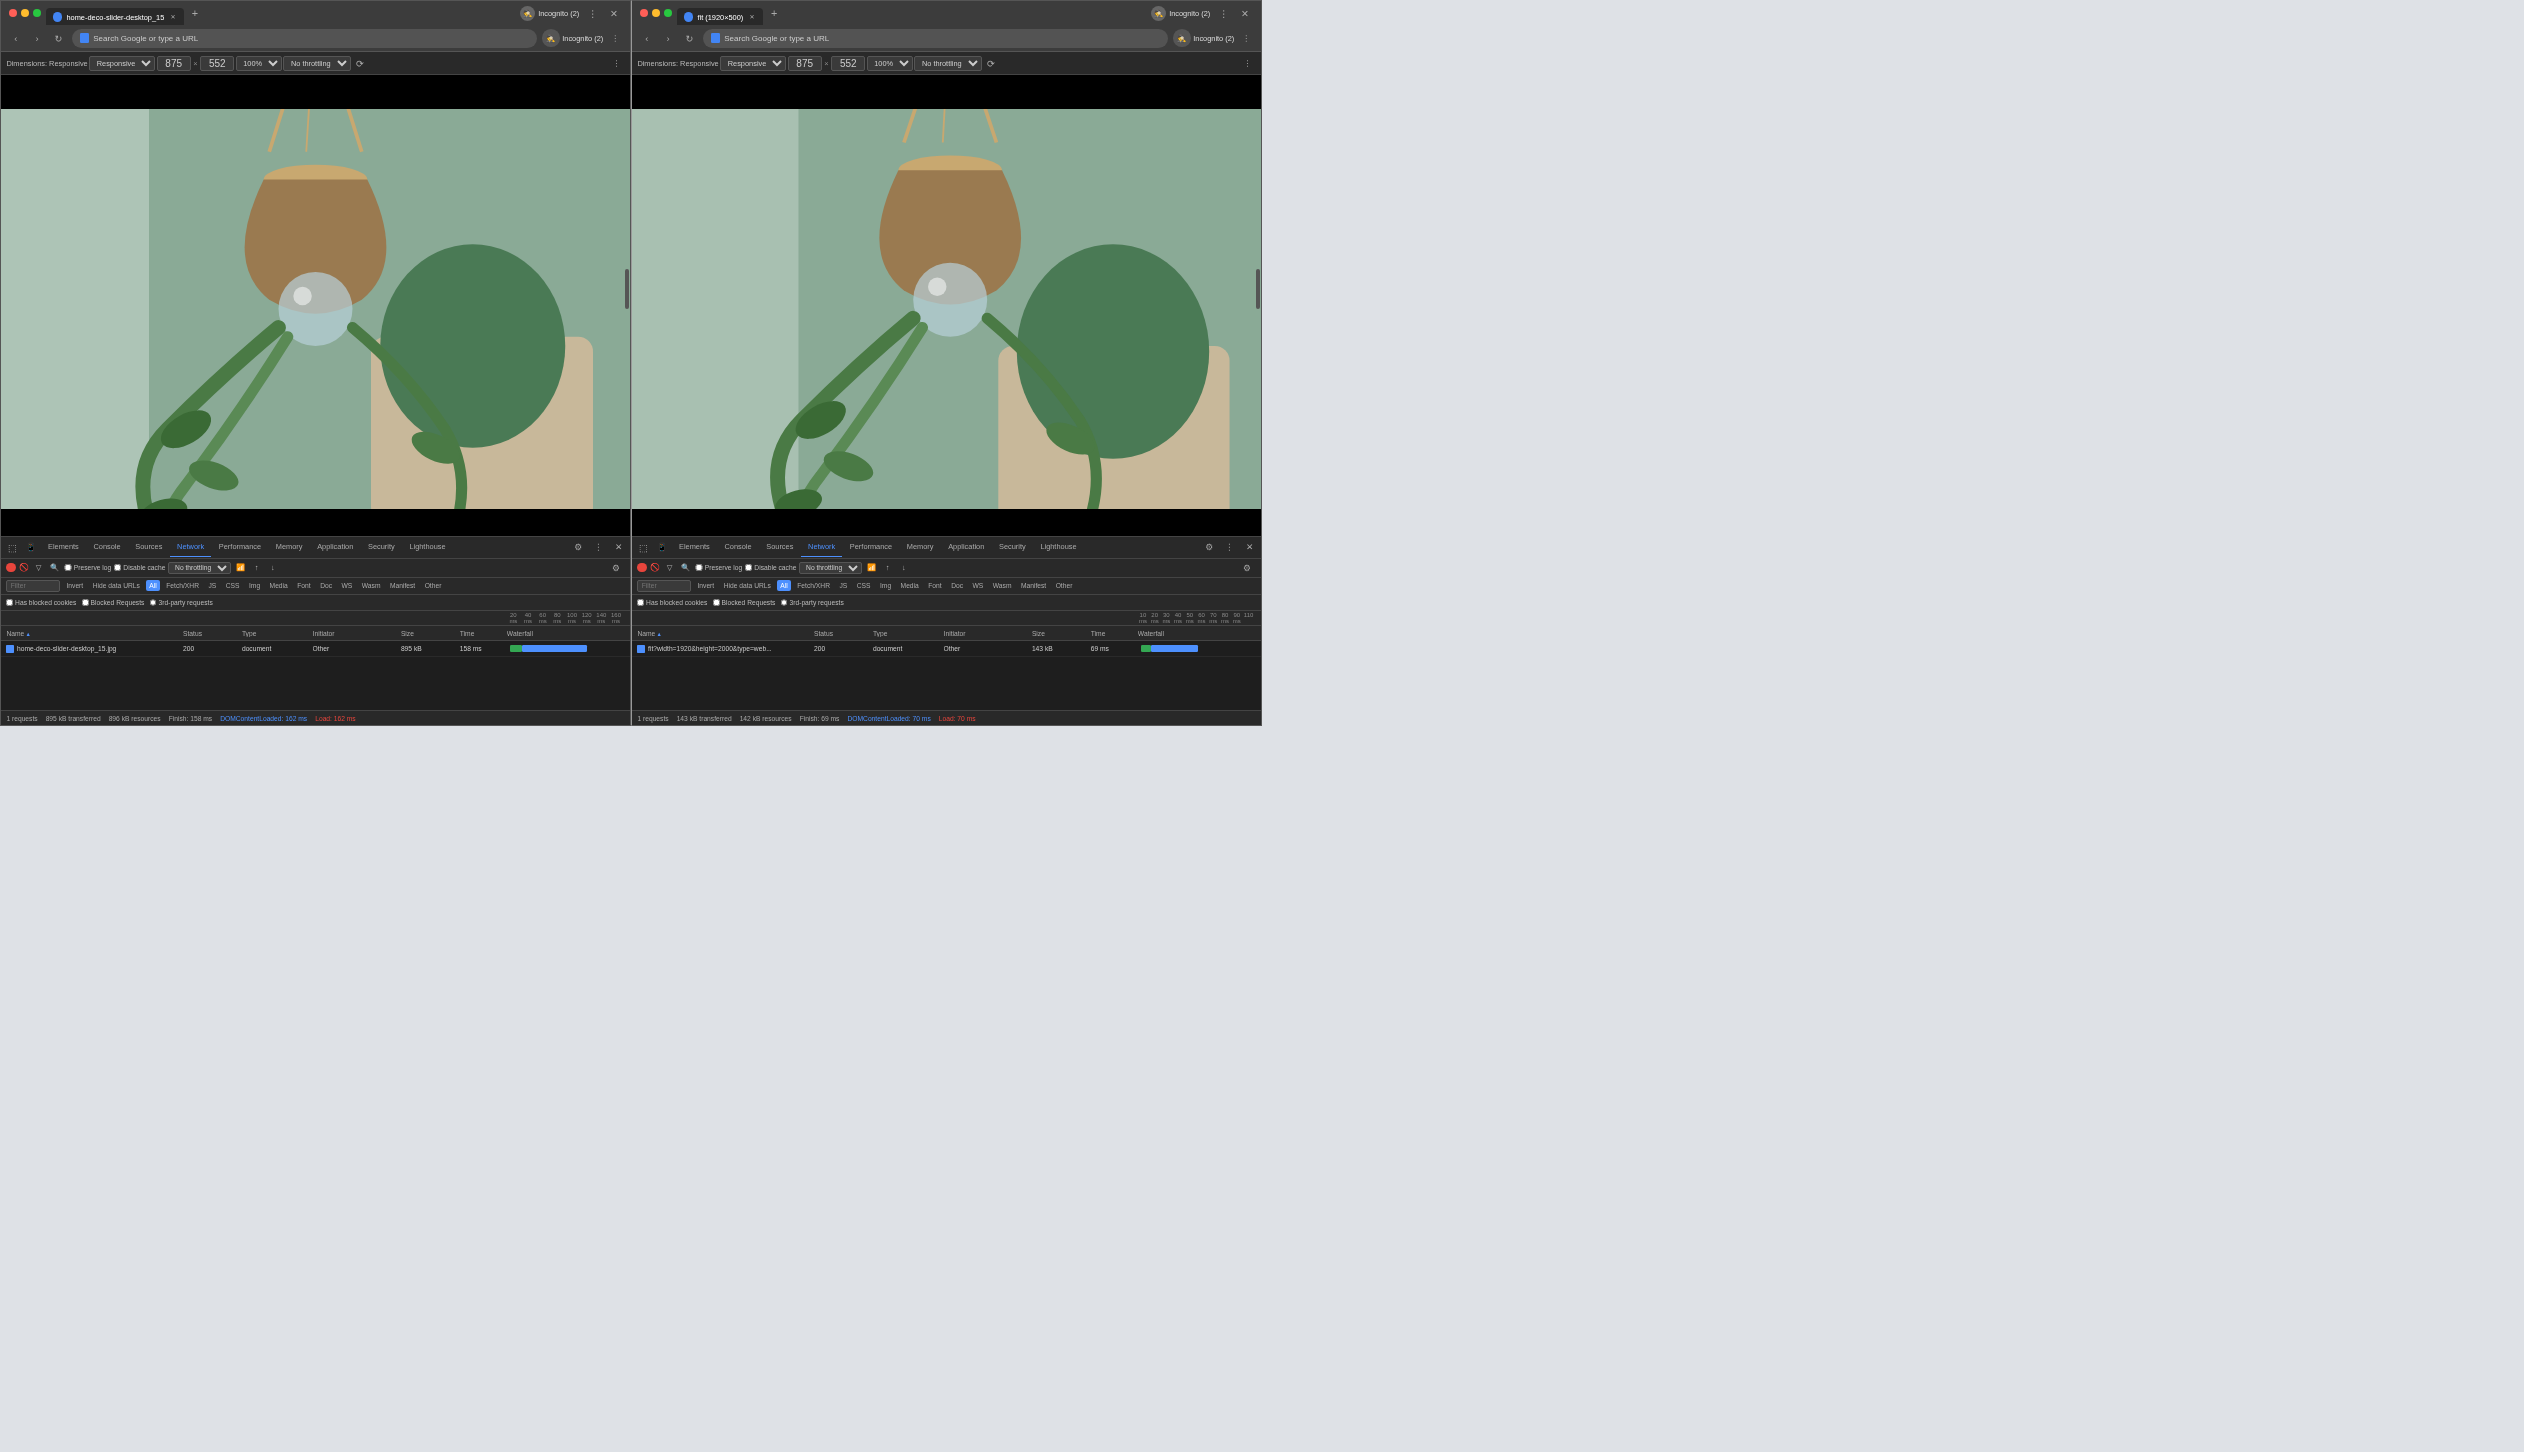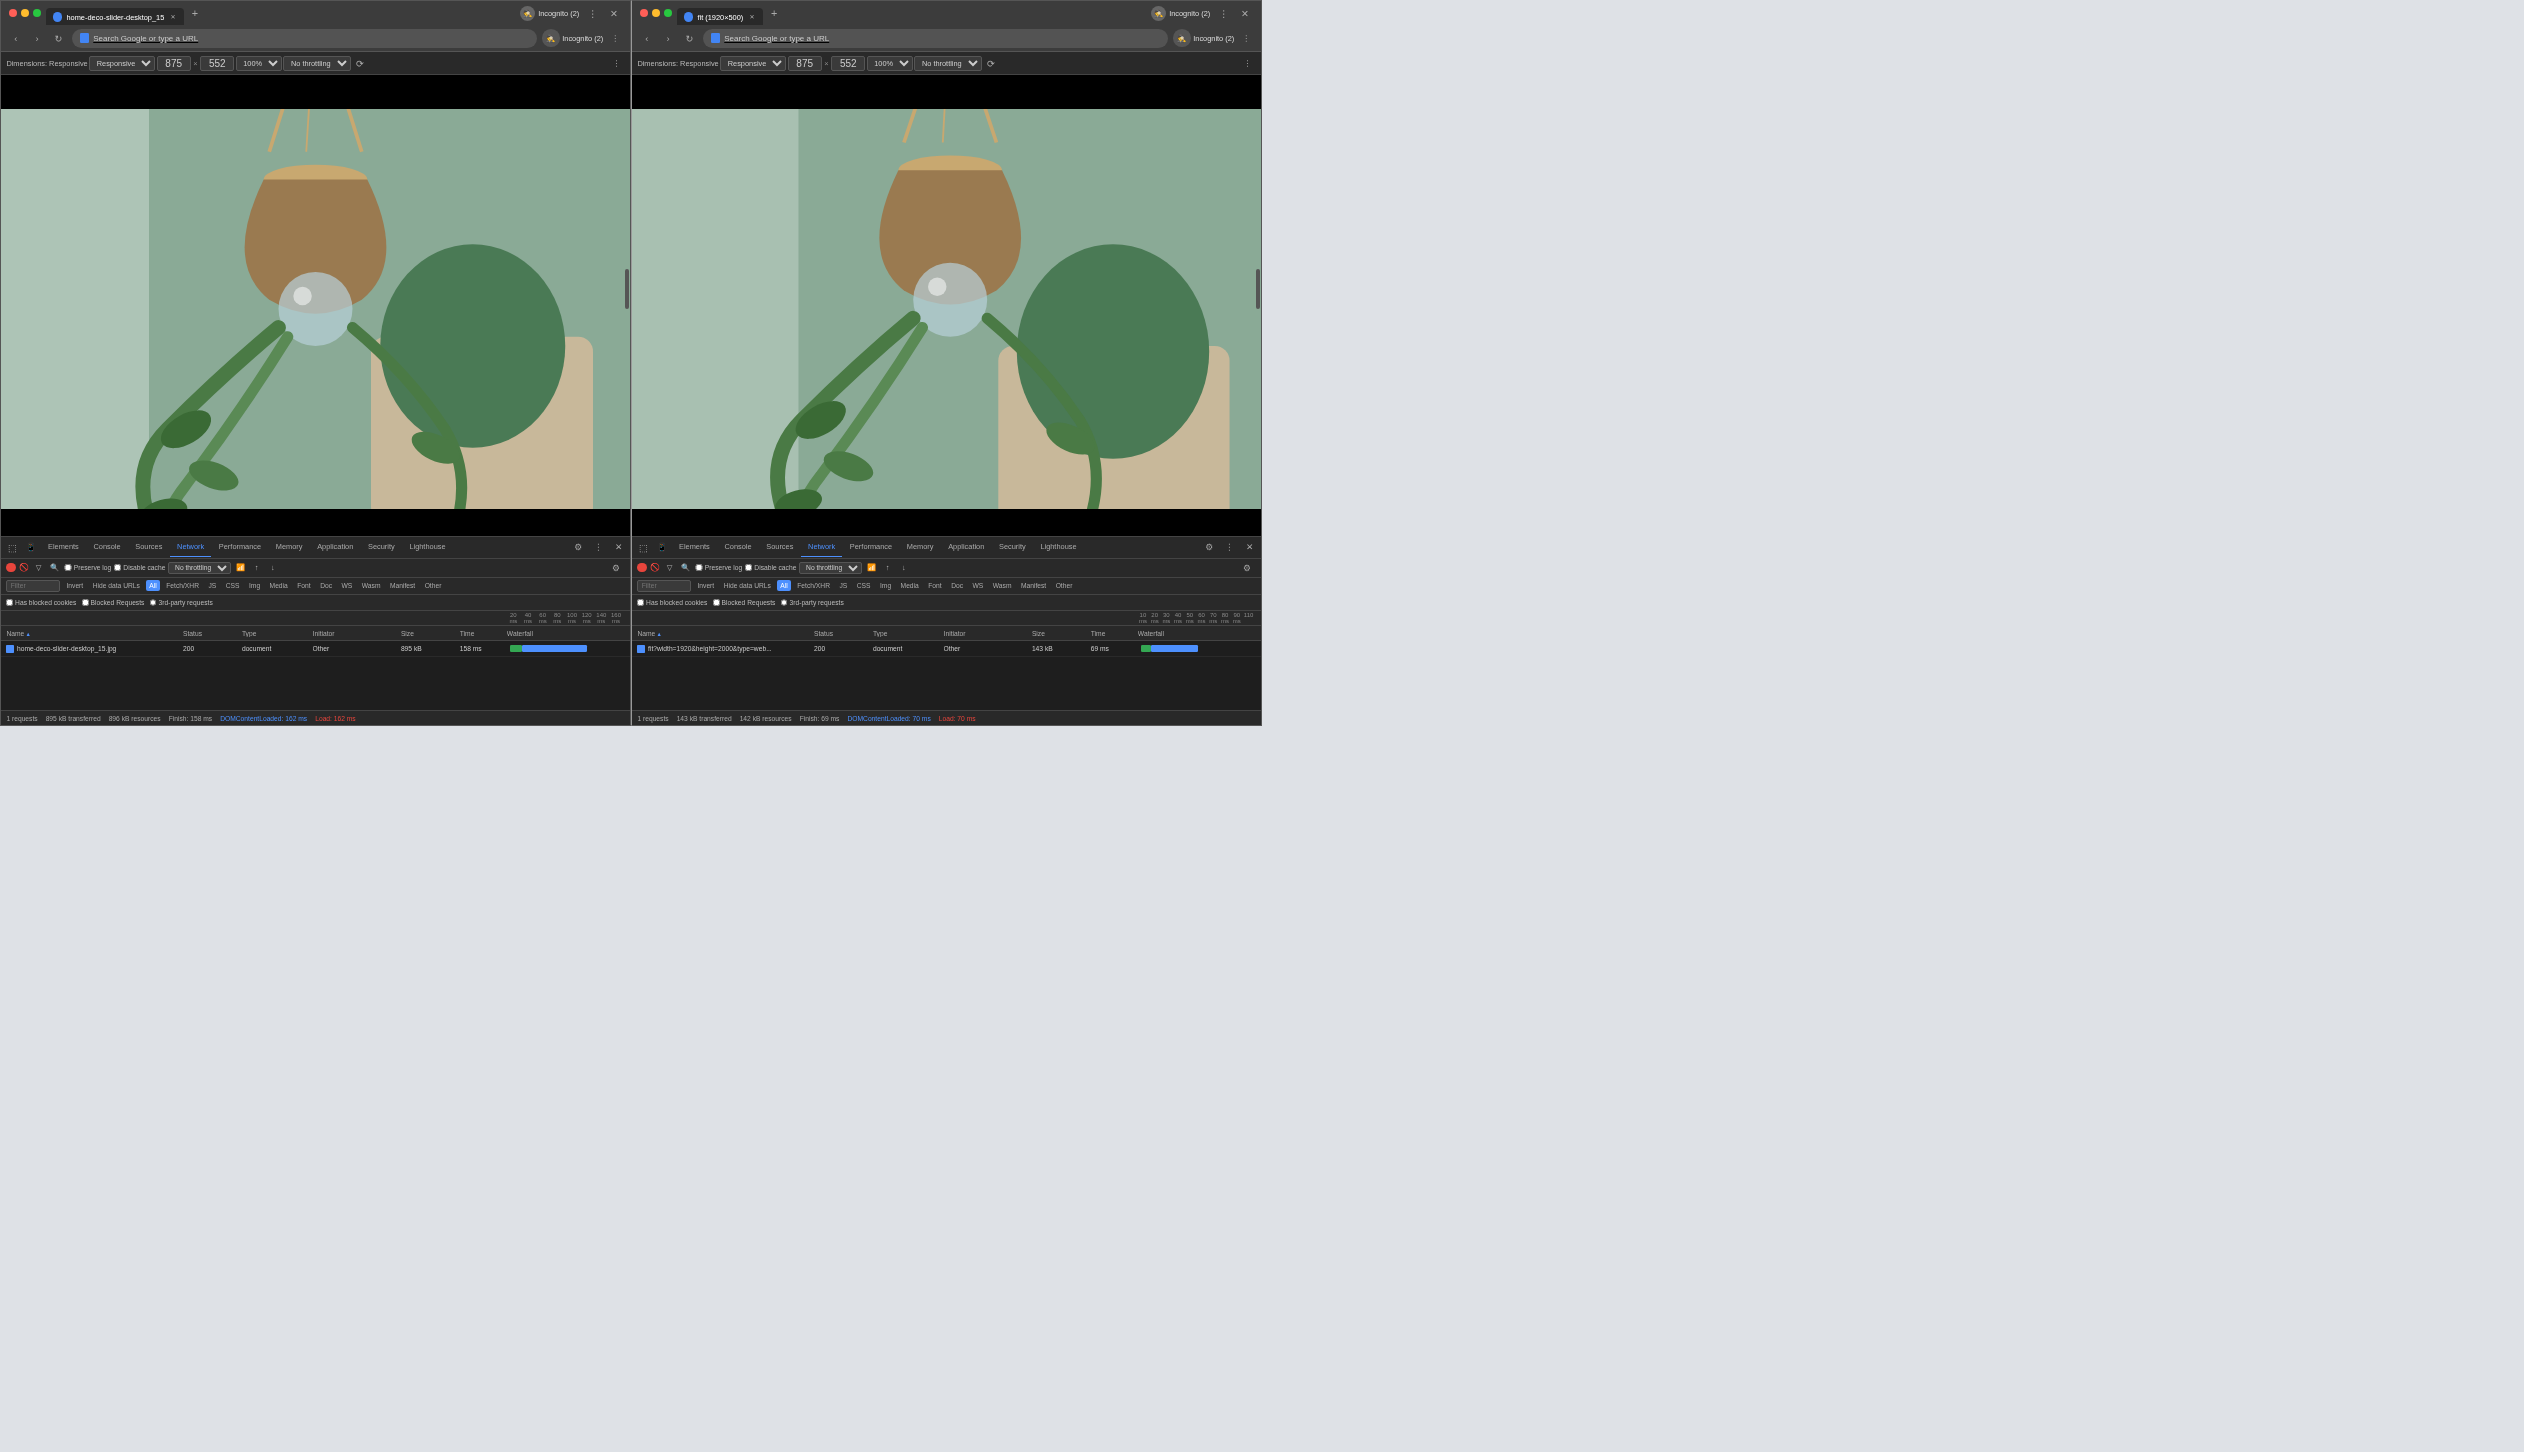--- a/index.html
+++ b/index.html
@@ -166,21 +166,20 @@
     }
     .url-bar {
       flex: 1;
       background: #535353;
       border-radius: 10.8px;
       display: flex;
       align-items: center;
       padding: 0 8px;
       height: 19px;
       gap: 4px;
-      text-decoration: underline;
     }
     .url-favicon {
       width: 9.4px;
       height: 9.4px;
       border-radius: 1.3px;
       background: #4285f4;
       flex-shrink: 0;
     }
     .url-text {
       font-size: 8px;

